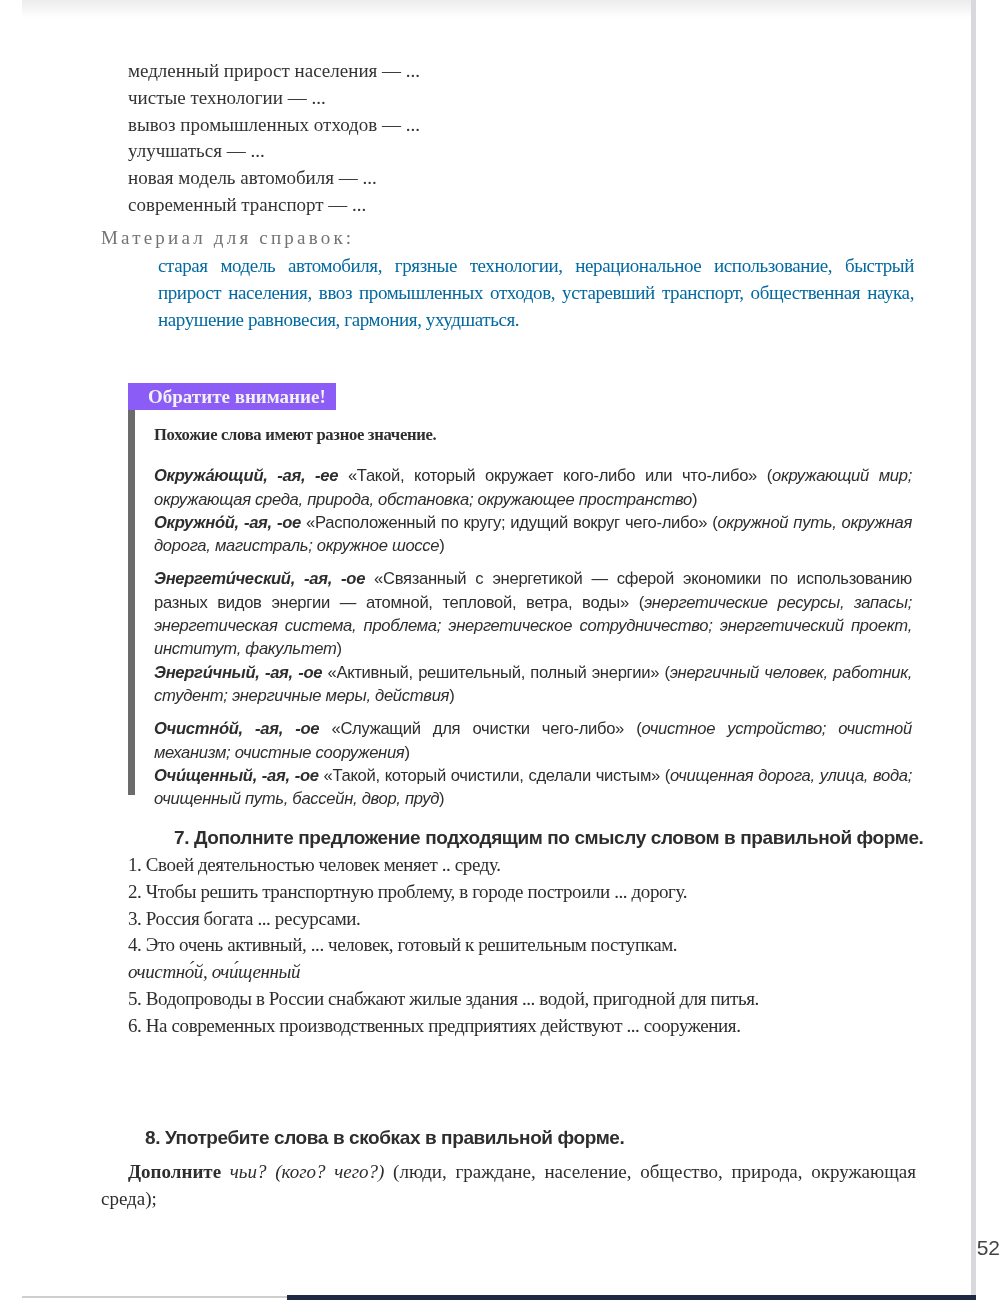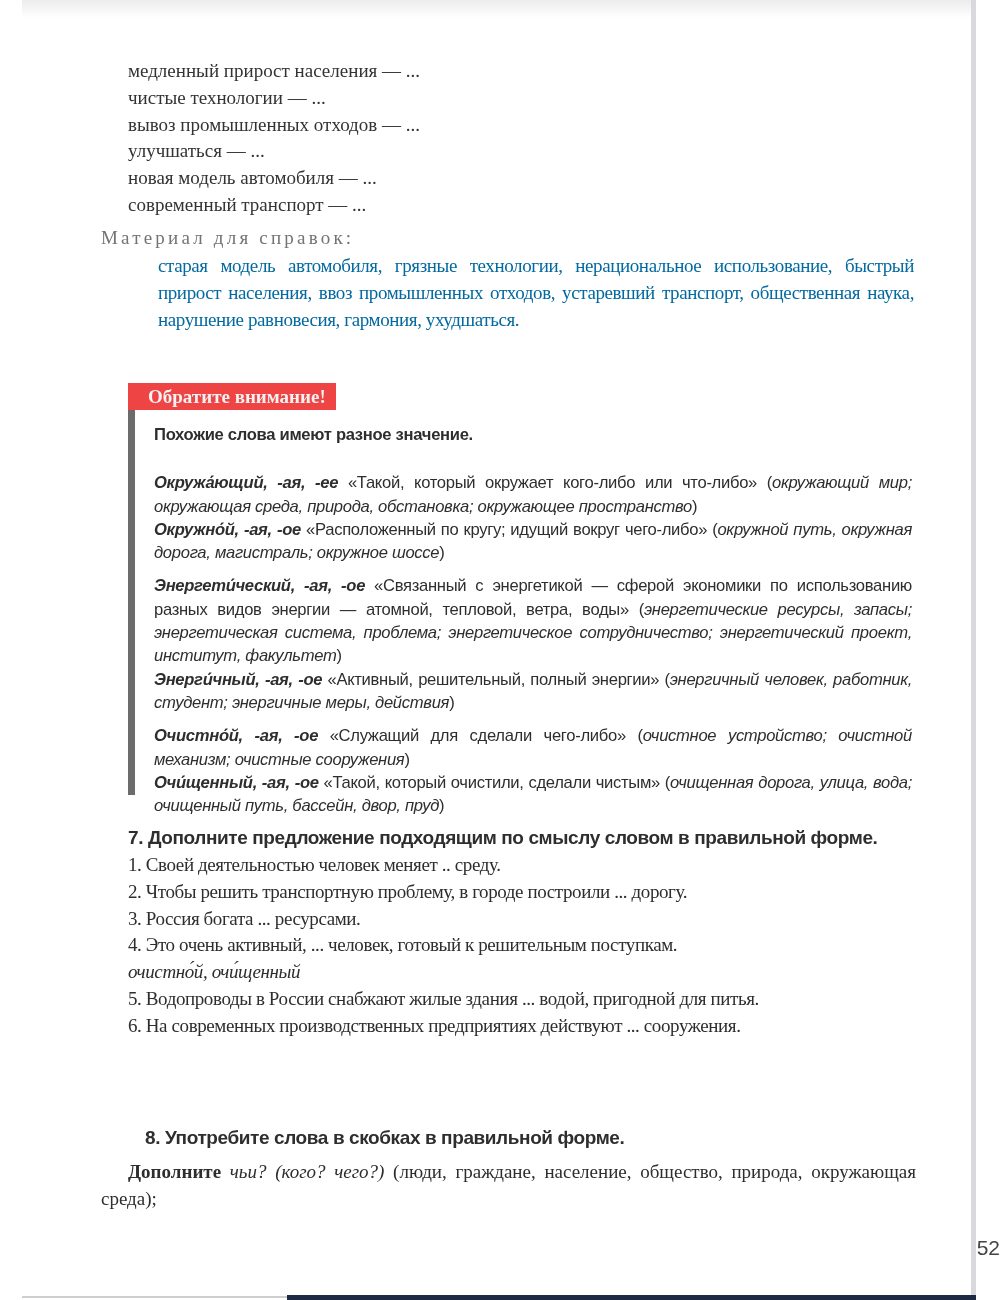--- a/index.html
+++ b/index.html
@@ -16,42 +16,42 @@
     background: #d9d9dc;
   }
   .bottom-line-light {
     position: absolute; left: 22px; top: 1296px; width: 265px; height: 2px; background: #cfcfcf;
   }
   .bottom-line-dark {
     position: absolute; left: 287px; top: 1295px; width: 689px; height: 5px; background: #1e2a44;
   }
   .serif { font-family: "Liberation Serif", "DejaVu Serif", serif; }
   .sans { font-family: "Liberation Sans", "DejaVu Sans", sans-serif; }
-  .condensed { font-family: "Liberation Sans Narrow", "Liberation Sans", sans-serif; }
+  .condensed { font-family: "Liberation Sans Narrow", "Liberation Sans", sans-serif; margin-left: 46px; }
 
   .word-list { position: absolute; left: 128px; top: 58px; font-size: 19px; line-height: 26.8px; color: #333; }
   .word-list div { white-space: nowrap; }
 
   .ref-title { position: absolute; left: 101px; top: 227px; font-size: 19px; letter-spacing: 3.2px; color: #737373; }
   .ref-body {
     position: absolute; left: 158px; top: 252px; width: 756px; font-size: 19px; line-height: 27px;
     text-align: justify; color: #0369a1; letter-spacing: -0.4px;
   }
 
   .callout { position: absolute; left: 128px; top: 383px; width: 790px; height: 412px; }
   .callout-bar { position: absolute; left: 0; top: 0; width: 7px; height: 412px; background: #6b6b6b; }
   .callout-header {
-    position: absolute; left: 0; top: 0; height: 27px; padding: 0 10px 0 20px; background: #ef4444;
+    position: absolute; left: 0; top: 0; height: 27px; padding: 0 10px 0 20px; background: #8b5cf6;
     color: #f2f2f2; font-weight: bold; font-size: 19px; line-height: 27px; white-space: nowrap;
   }
   .callout-content {
     position: absolute; left: 26px; top: 40px; width: 758px; font-size: 16.6px; line-height: 23.3px; color: #2e2e2e;
     letter-spacing: -0.3px;
   }
-  .callout-content .subtitle { font-weight: bold; font-size: 16.6px; margin-bottom: 25px; }
+  .callout-content .subtitle { font-weight: bold; font-size: 16.6px; margin-bottom: 18px; font-family: Liberation Serif, serif; }
   .entry { text-align: justify; }
   .entry.gap { margin-top: 10px; }
   .entry b { font-style: italic; font-weight: bold; }
   .entry i { font-style: italic; }
 
   .ex7 { position: absolute; left: 128px; top: 824px; width: 790px; color: #2e2e2e; }
   .ex7 .task { font-weight: bold; font-size: 19px; line-height: 28px; letter-spacing: -0.4px; white-space: nowrap; }
   .ex7 .line { font-size: 19px; line-height: 26.8px; white-space: nowrap; letter-spacing: -0.4px; }
   .ex7 .hint { font-style: italic; }
 
@@ -94,21 +94,21 @@
     <div class="entry">
       <b>Окружно́й, -ая, -ое</b><span> «Расположенный по кругу; идущий вокруг чего-либо» (</span><i>окружной путь, окружная дорога, магистраль; окружное шоссе</i><span>)</span>
     </div>
     <div class="entry gap">
       <b>Энергети́ческий, -ая, -ое</b><span> «Связанный с энергетикой — сферой экономики по использованию разных видов энергии — атомной, тепловой, ветра, воды» (</span><i>энергетические ресурсы, запасы; энергетическая система, проблема; энергетическое сотрудничество; энергетический проект, институт, факультет</i><span>)</span>
     </div>
     <div class="entry">
       <b>Энерги́чный, -ая, -ое</b><span> «Активный, решительный, полный энергии» (</span><i>энергичный человек, работник, студент; энергичные меры, действия</i><span>)</span>
     </div>
     <div class="entry gap">
-      <b>Очистно́й, -ая, -ое</b><span> «Служащий для сделали чего-либо» (</span><i>очистное устройство; очистной механизм; очистные сооружения</i><span>)</span>
+      <b>Очистно́й, -ая, -ое</b><span> «Служащий для очистки чего-либо» (</span><i>очистное устройство; очистной механизм; очистные сооружения</i><span>)</span>
     </div>
     <div class="entry">
       <b>Очи́щенный, -ая, -ое</b><span> «Такой, который очистили, сделали чистым» (</span><i>очищенная дорога, улица, вода; очищенный путь, бассейн, двор, пруд</i><span>)</span>
     </div>
   </div>
 </div>
 
 <div class="ex7">
   <div class="task condensed">7. Дополните предложение подходящим по смыслу словом в правильной форме.</div>
   <div class="line serif">1. Своей деятельностью человек меняет .. среду.</div>

